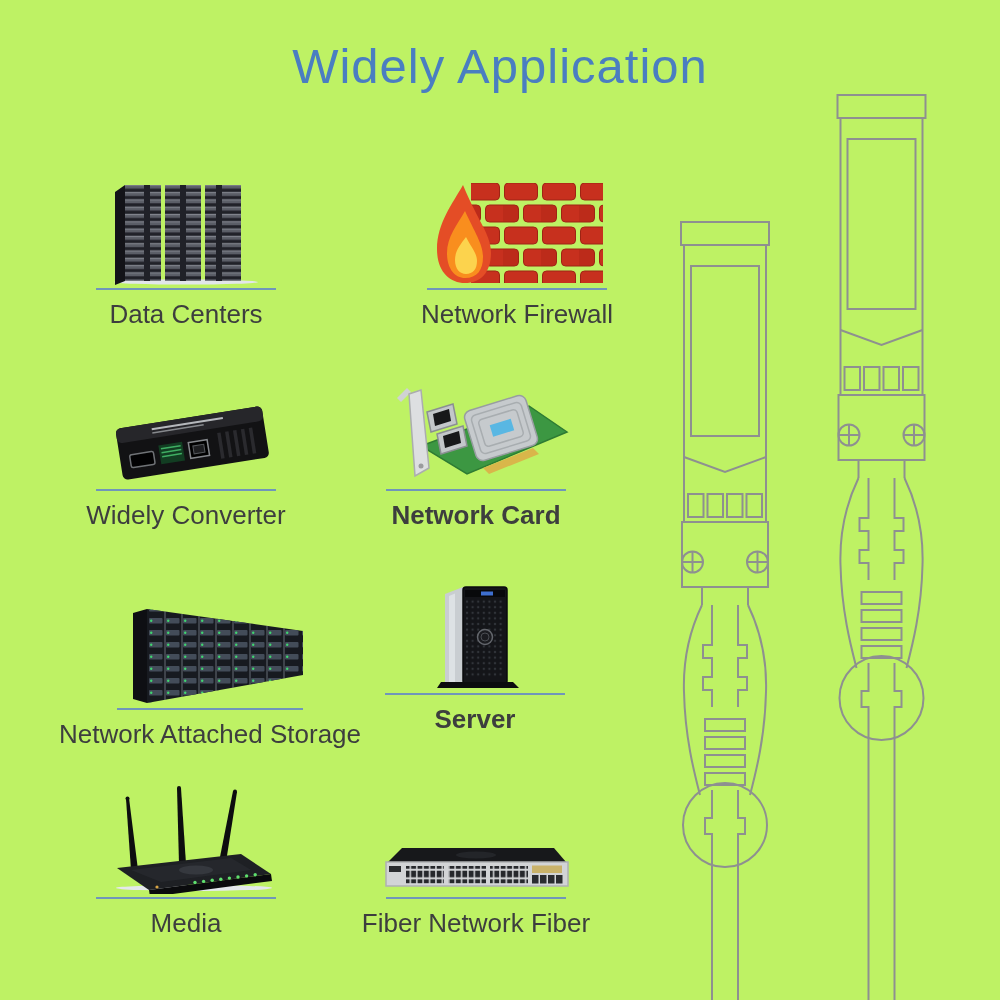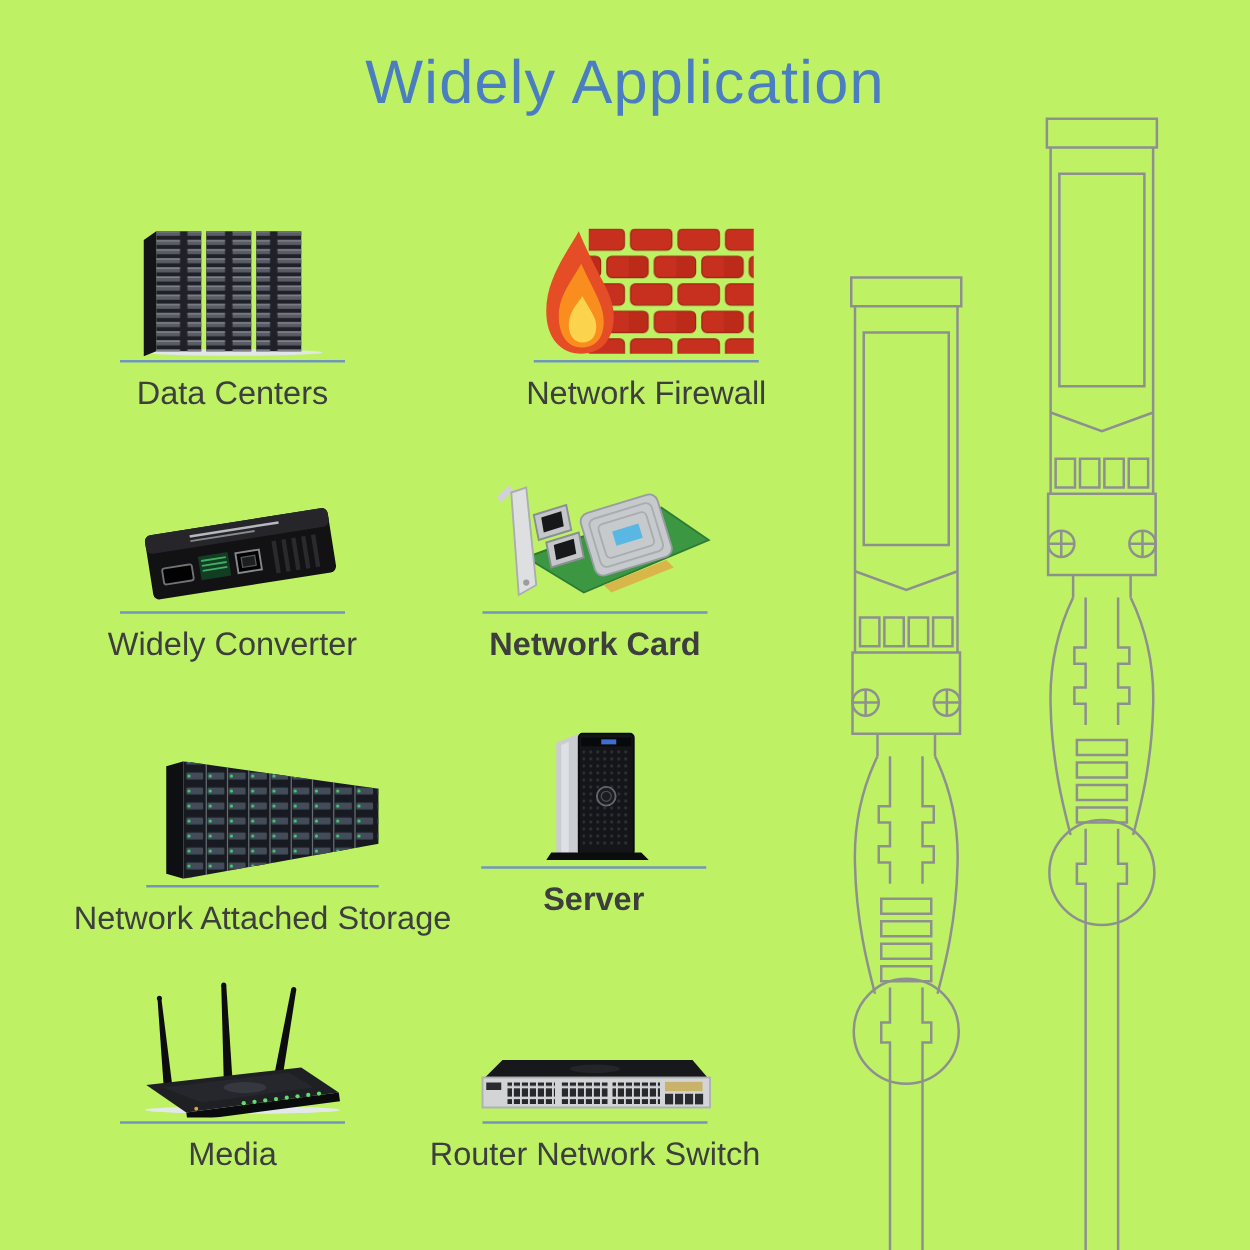--- a/index.html
+++ b/index.html
@@ -227,21 +227,21 @@
         <rect x="160" y="21.5" width="30" height="7.5" fill="#c9b26a"></rect>
         <g fill="#2a2c30">
           <rect x="160" y="31" width="6.5" height="8.5"></rect>
             <rect x="168" y="31" width="6.5" height="8.5"></rect>
           <rect x="176" y="31" width="6.5" height="8.5"></rect>
             <rect x="184" y="31" width="6.5" height="8.5"></rect>
         </g>
       </svg>
     </div>
     <div class="rule"></div>
-    <div class="app-label">Router Network Switch</div>
+    <div class="app-label">Fiber Network Fiber</div>
   </div>
 
   <svg class="connectors" width="350" height="1000" viewBox="0 0 350 1000">
     <defs>
       <g id="conn" stroke="#8e9090" stroke-width="2" fill="none">
 
         <rect x="-44" y="0" width="88" height="23"></rect>
 
         <line x1="-41" y1="23" x2="-41" y2="300"></line>
         <line x1="41" y1="23" x2="41" y2="300"></line>

